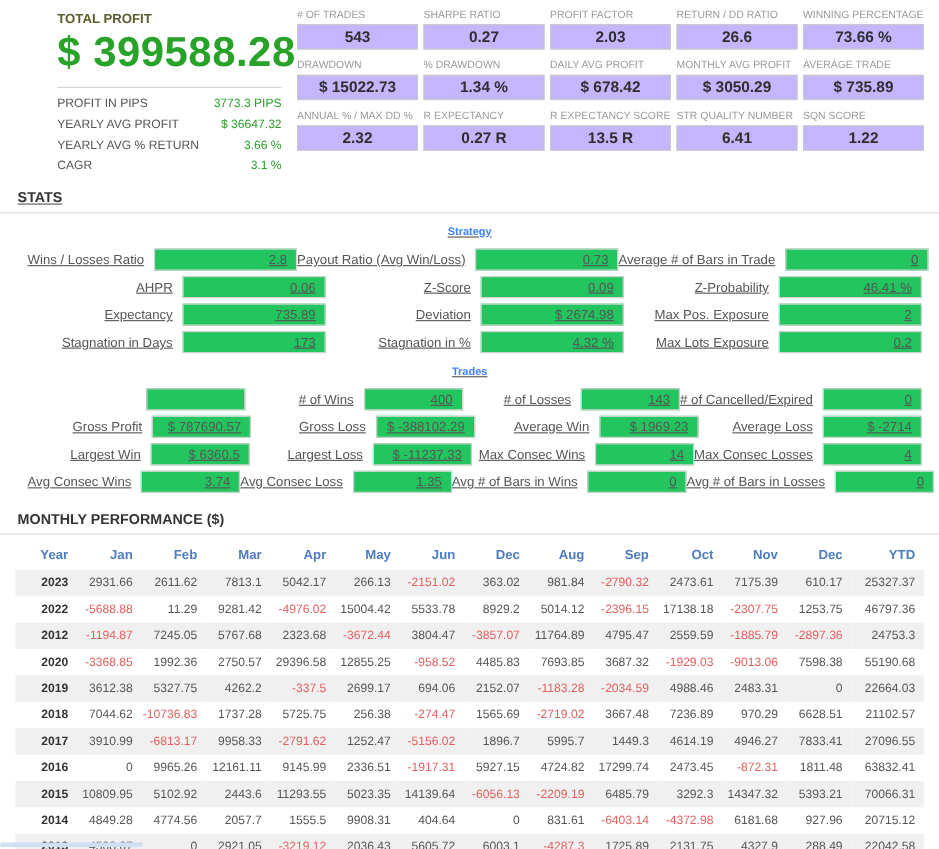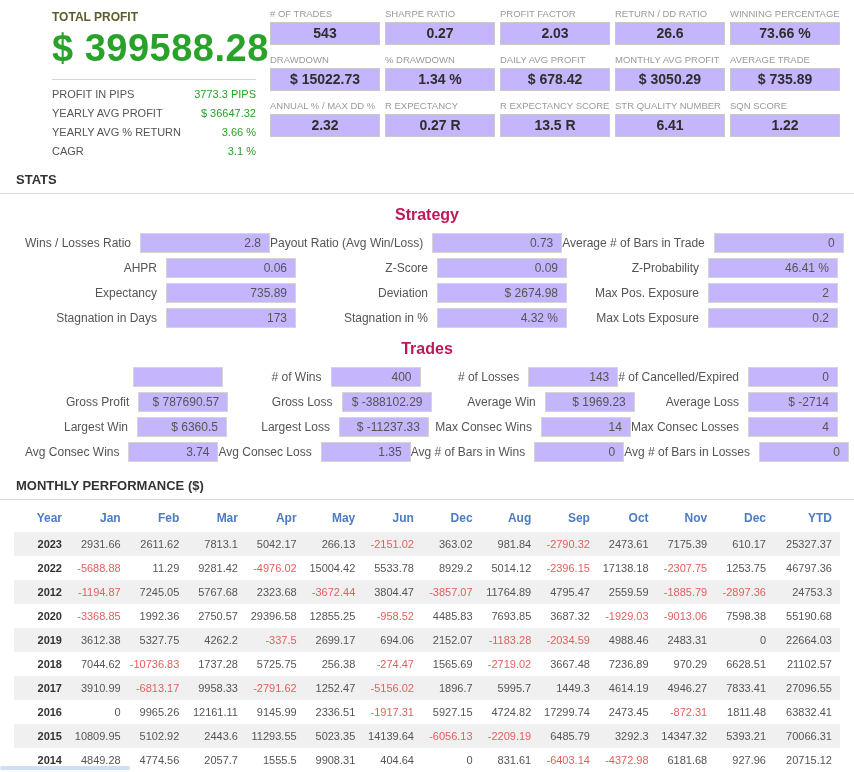--- a/index.html
+++ b/index.html
@@ -14,29 +14,29 @@
   .summary-title { font-size:12px; font-weight:bold; color:#5c5c2e; }
   .summary-total { font-size:38px; font-weight:bold; color:#28a228; margin-top:3px; letter-spacing:.5px; white-space:nowrap; }
   .summary-divider { border-top:1px solid #d5d5d5; margin:9px 0 4px; }
   .summary-row { display:flex; justify-content:space-between; font-size:11px; padding:3.5px 0; }
   .summary-row .lbl { color:#555; white-space:nowrap; }
   .summary-row .val { color:#28a228; white-space:nowrap; }
   .metrics { flex:1; display:grid; grid-template-columns:repeat(5,1fr); column-gap:5px; row-gap:9px; margin-left:14px; align-content:start; }
   .m-label { font-size:9.5px; color:#9a9a9a; margin-bottom:3px; white-space:nowrap; overflow:hidden; }
   .m-box { border:1px solid #c9c9c9; height:23px; line-height:21px; text-align:center; font-size:14px; font-weight:bold; color:#2e2e2e; background:#c4b5fd; }
   
-  .stats-section { margin-top:12px; }
+  .stats-section { margin-top:12px;text-decoration:underline; }
   .section-title { font-size:13px; font-weight:bold; color:#333; padding-left:16px; }
   .divider { border-top:1px solid #d9d9d9; margin-top:6px; }
-  .sub-title { text-align:center; font-size:16px; font-weight:bold; color:#be185d; margin-top:12px; }
+  .sub-title { text-align:center; font-size:10px; font-weight:bold; color:#3b82f6; margin-top:12px; }
   .pair-rows { margin:9px 16px 0 25px; }
   .pair-row { display:flex; margin-bottom:5px; }
   .pair { flex:1; display:flex; align-items:center; }
   .pair-label { flex:1; text-align:right; padding-right:9px; font-size:12px; color:#555; white-space:nowrap; }
-  .pair-box { background:#c4b5fd; border:1px solid #d4d4d4; height:20px; line-height:18px; text-align:right; padding-right:8px; font-size:12px; color:#555; flex:none; }
+  .pair-box { background:#22c55e; border:1px solid #d4d4d4; height:20px; line-height:18px; text-align:right; padding-right:8px; font-size:12px; color:#555; flex:none; }
   .strategy .pair-box { width:130px; }
   .trades .pair-box { width:90px; }
   
   .monthly-section { margin-top:16px; }
   table.monthly { width:826px; margin:4px 14px 0; border-collapse:collapse; table-layout:fixed; }
   table.monthly th { color:#4d7cc1; font-size:12px; font-weight:bold; text-align:right; padding:7px 8px 7px 0; white-space:nowrap; }
   table.monthly td { font-size:11px; color:#555; text-align:right; padding:6px 8px 6px 0; white-space:nowrap; }
   table.monthly td.year { font-weight:bold; color:#333; }
   table.monthly tbody tr:nth-child(odd) { background:#f0f0f0; }
   table.monthly td.neg { color:#e2605e;margin-top:48px; }

